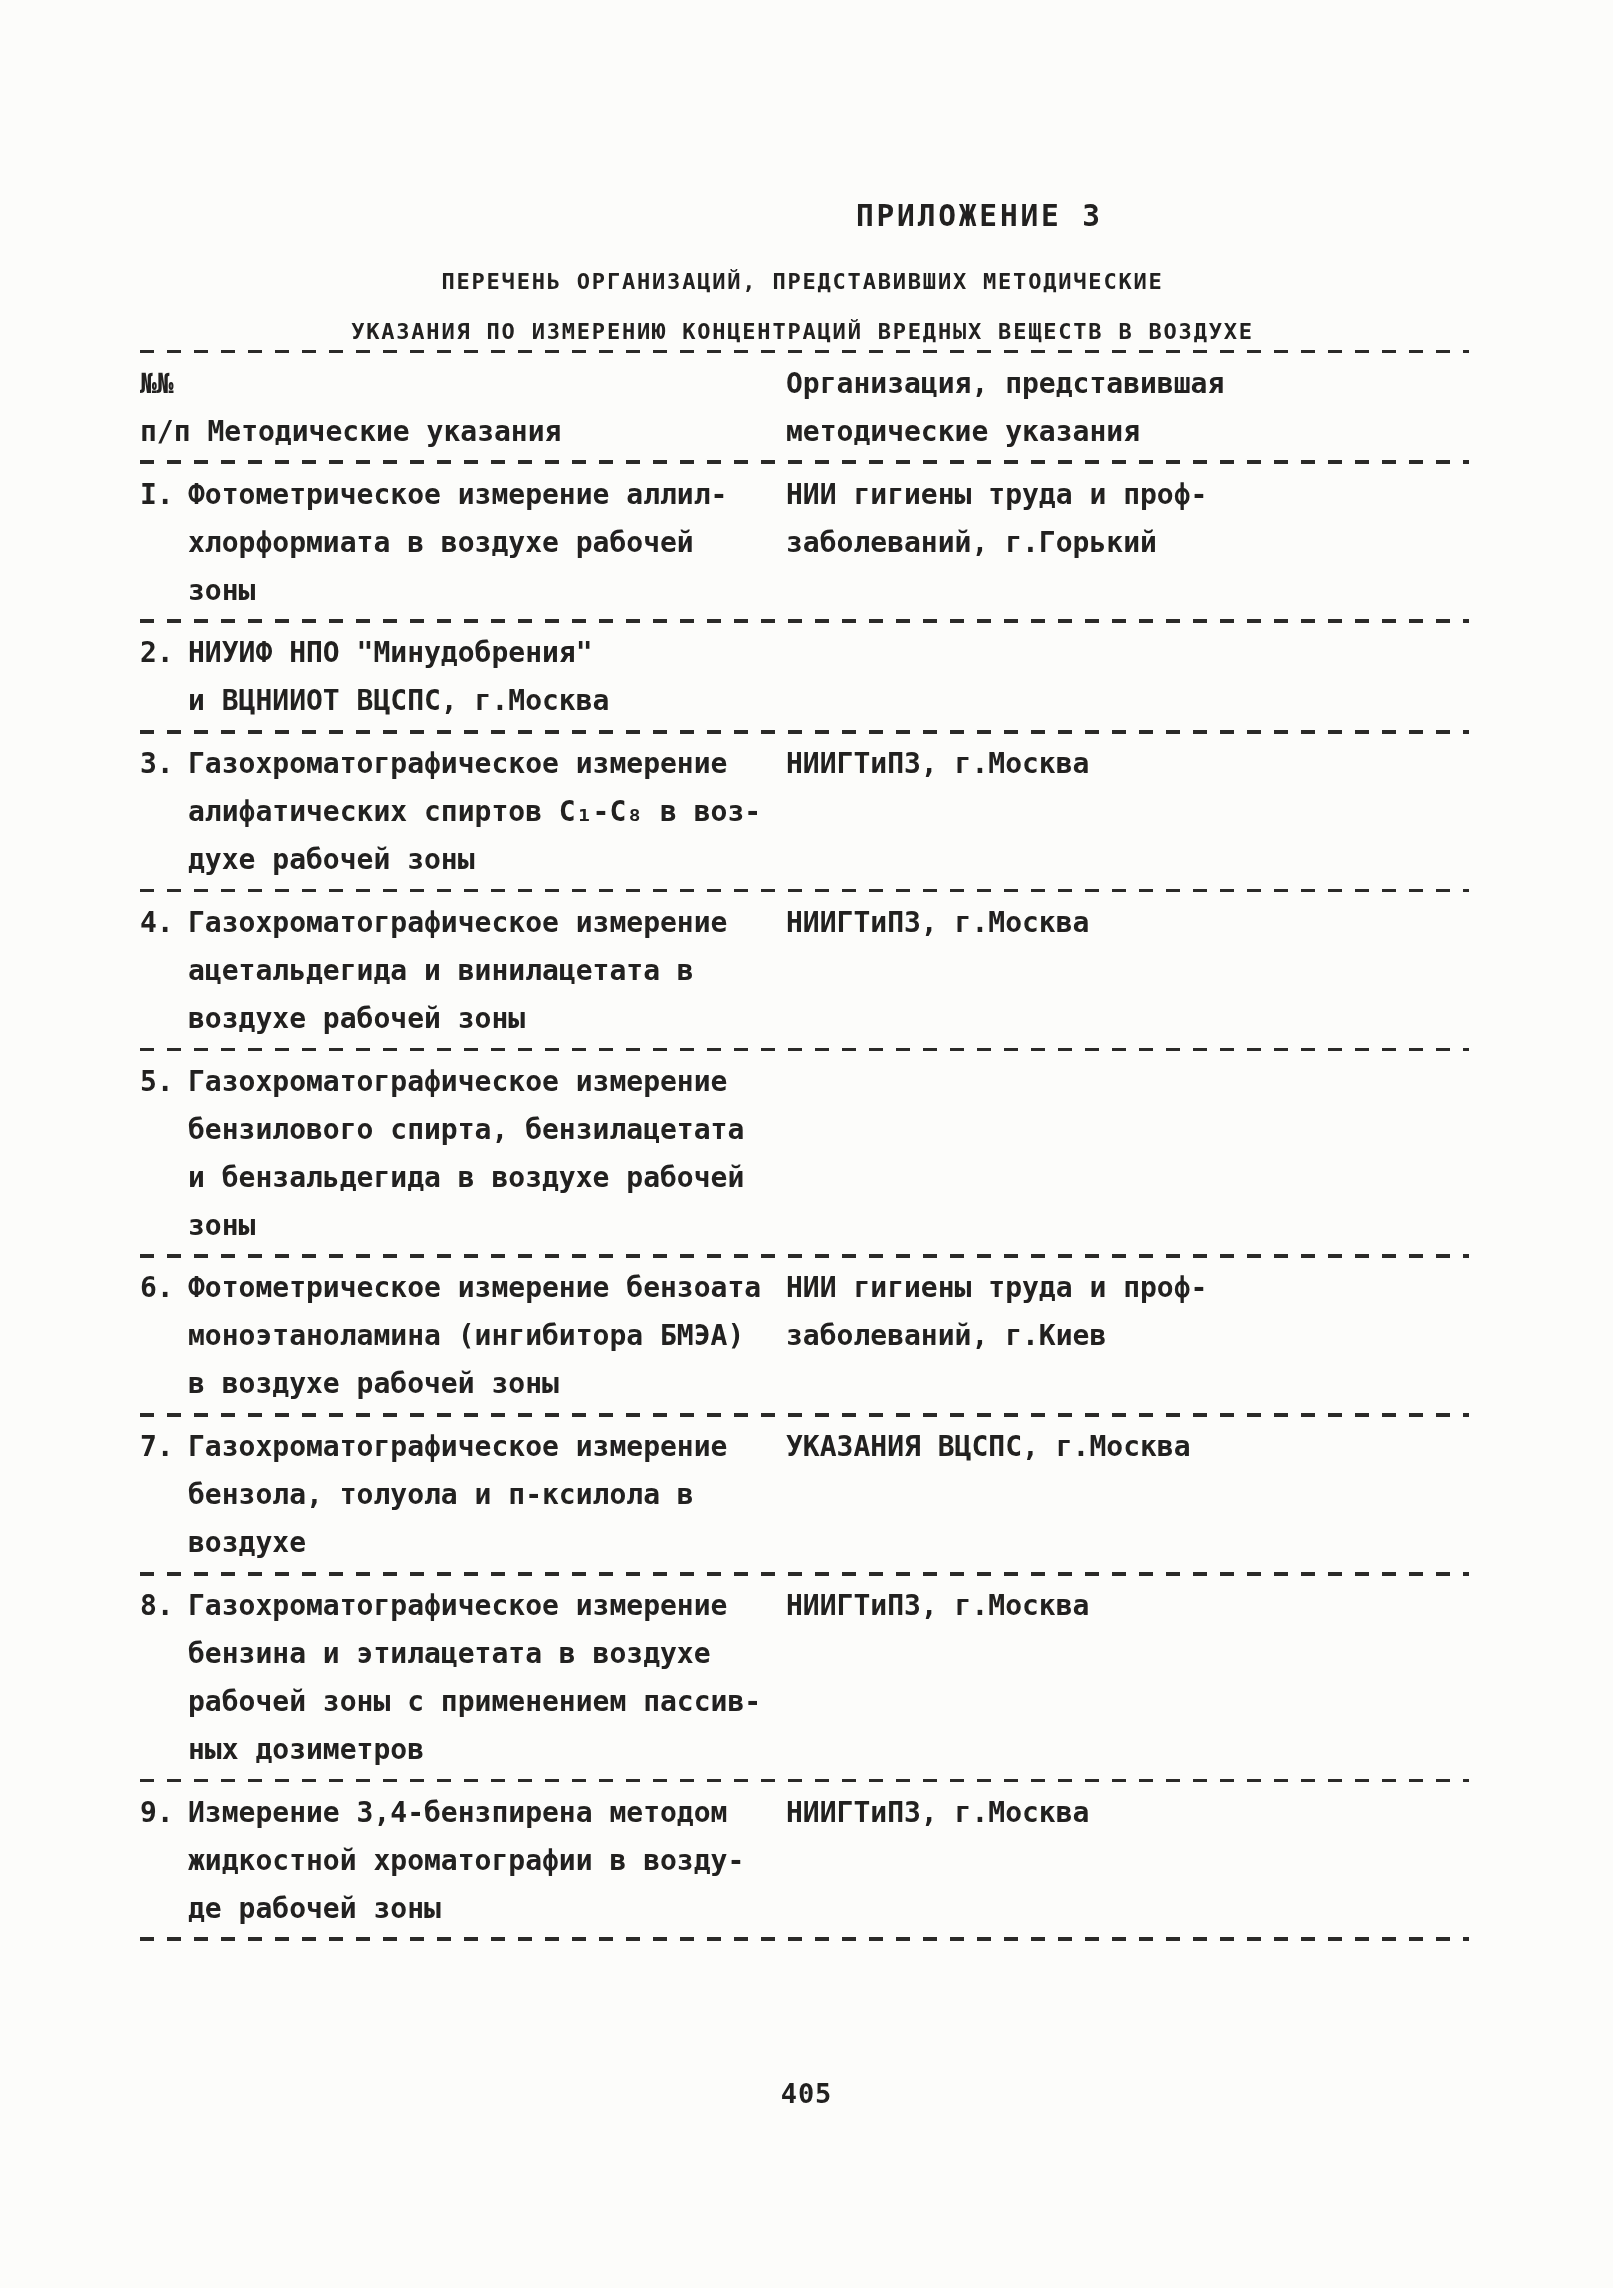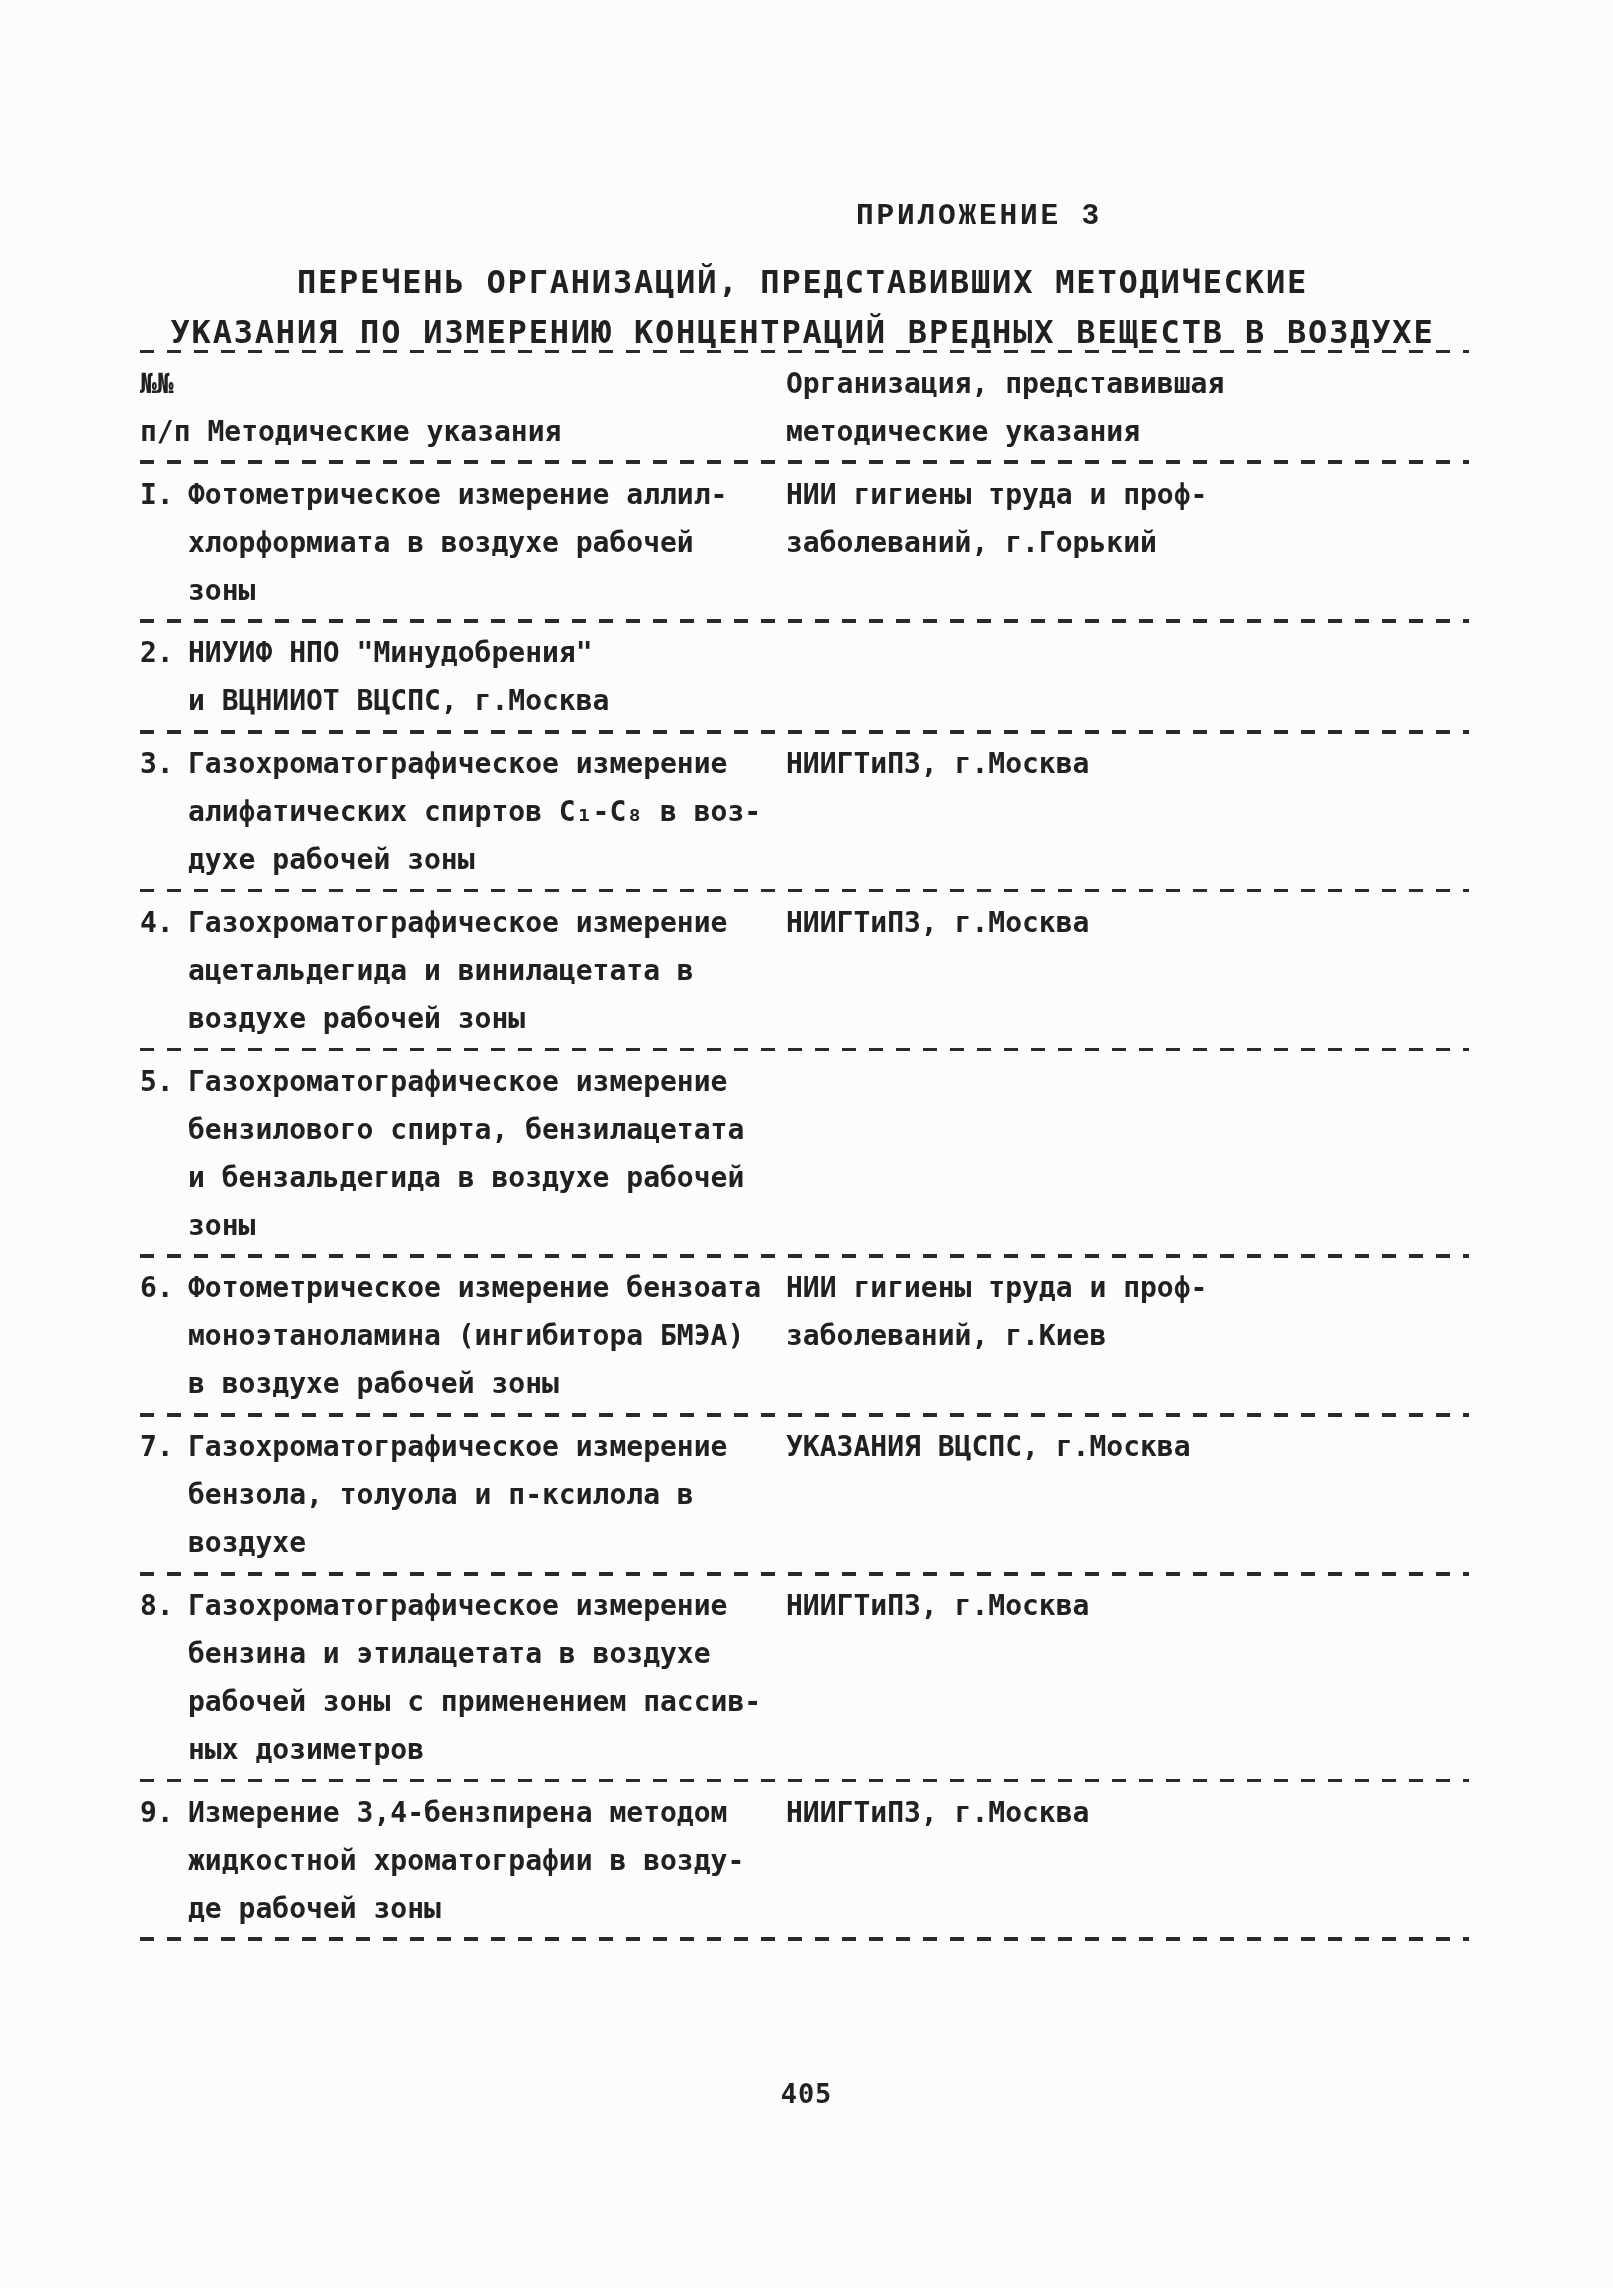--- a/index.html
+++ b/index.html
@@ -11,26 +11,26 @@
     color: #222120;
     position: relative;
   }
   .sheet {
     position: absolute; inset: 0;
     background: #fcfcfa;
     overflow: hidden;
   }
   .appendix {
     position: absolute; top: 199px; left: 856px;
-    font-size: 29.5px; letter-spacing: 2.8px; font-family: Liberation Mono, monospace;
+    font-size: 29.5px; letter-spacing: 2.8px;
   }
   .doc-title {
     position: absolute; top: 257px; left: 92px; width: 1421px;
     text-align: center;
-    font-size: 32px; letter-spacing: 1.8px;
+    font-size: 22px; letter-spacing: 1.8px;
     line-height: 50px;
     white-space: pre-line;
   }
   .table {
     position: absolute; top: 345px; left: 140px; width: 1329px;
     font-size: 28px; line-height: 48px;
   }
   .dash {
     height: 3.7px;
     margin: 4.6px 0 6.5px 0;

